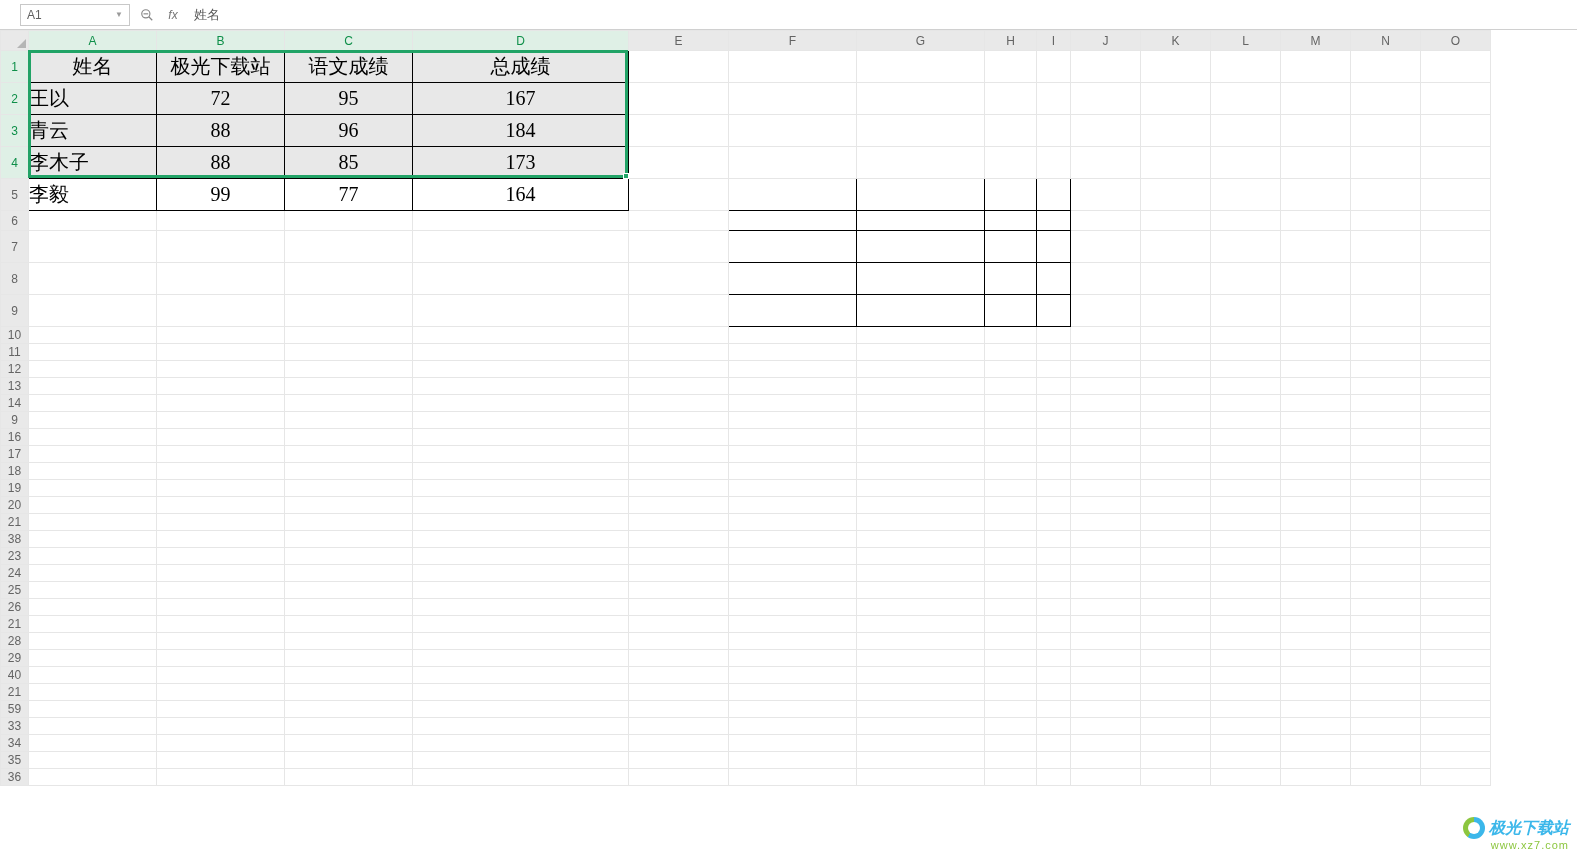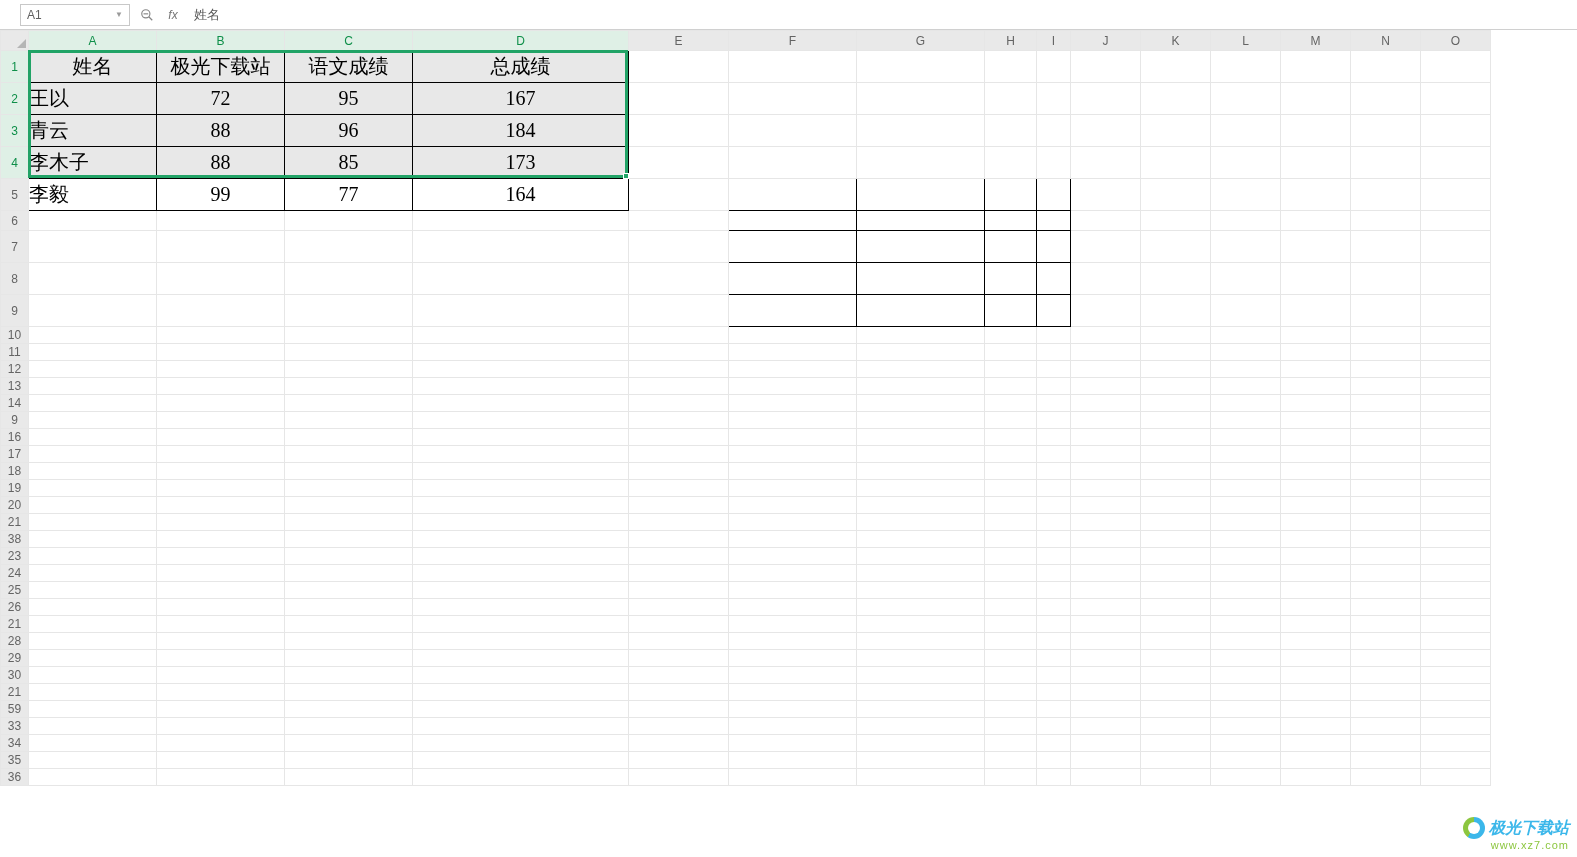--- a/index.html
+++ b/index.html
@@ -780,21 +780,21 @@
           <td class="cell" style="height:17px" data-name="cell-J29"></td>
           <td class="cell" style="height:17px" data-name="cell-K29"></td>
           <td class="cell" style="height:17px" data-name="cell-L29"></td>
           <td class="cell" style="height:17px" data-name="cell-M29"></td>
           <td class="cell" style="height:17px" data-name="cell-N29"></td>
           <td class="cell" style="height:17px" data-name="cell-O29"></td>
         </tr>
       </tbody>
       <tbody>
         <tr>
-          <th class="rowh" style="height:17px" data-name="row-header-30">30</th>
+          <th class="rowh" style="height:17px" data-name="row-header-30">40</th>
           <td class="cell" style="height:17px" data-name="cell-A30"></td>
           <td class="cell" style="height:17px" data-name="cell-B30"></td>
           <td class="cell" style="height:17px" data-name="cell-C30"></td>
           <td class="cell" style="height:17px" data-name="cell-D30"></td>
           <td class="cell" style="height:17px" data-name="cell-E30"></td>
           <td class="cell" style="height:17px" data-name="cell-F30"></td>
           <td class="cell" style="height:17px" data-name="cell-G30"></td>
           <td class="cell" style="height:17px" data-name="cell-H30"></td>
           <td class="cell" style="height:17px" data-name="cell-I30"></td>
           <td class="cell" style="height:17px" data-name="cell-J30"></td>

